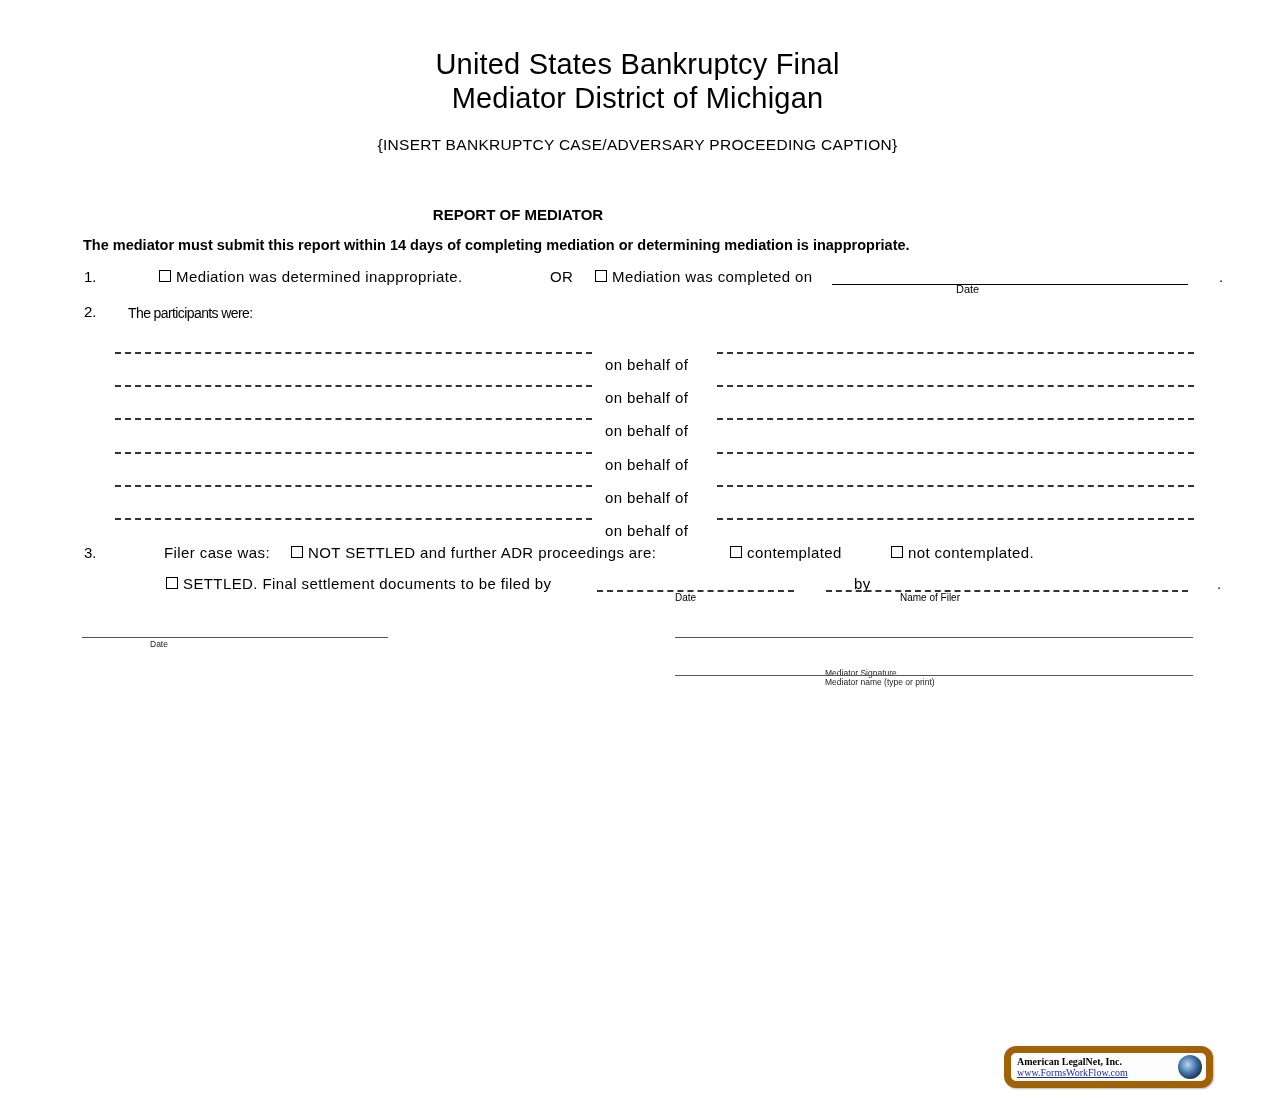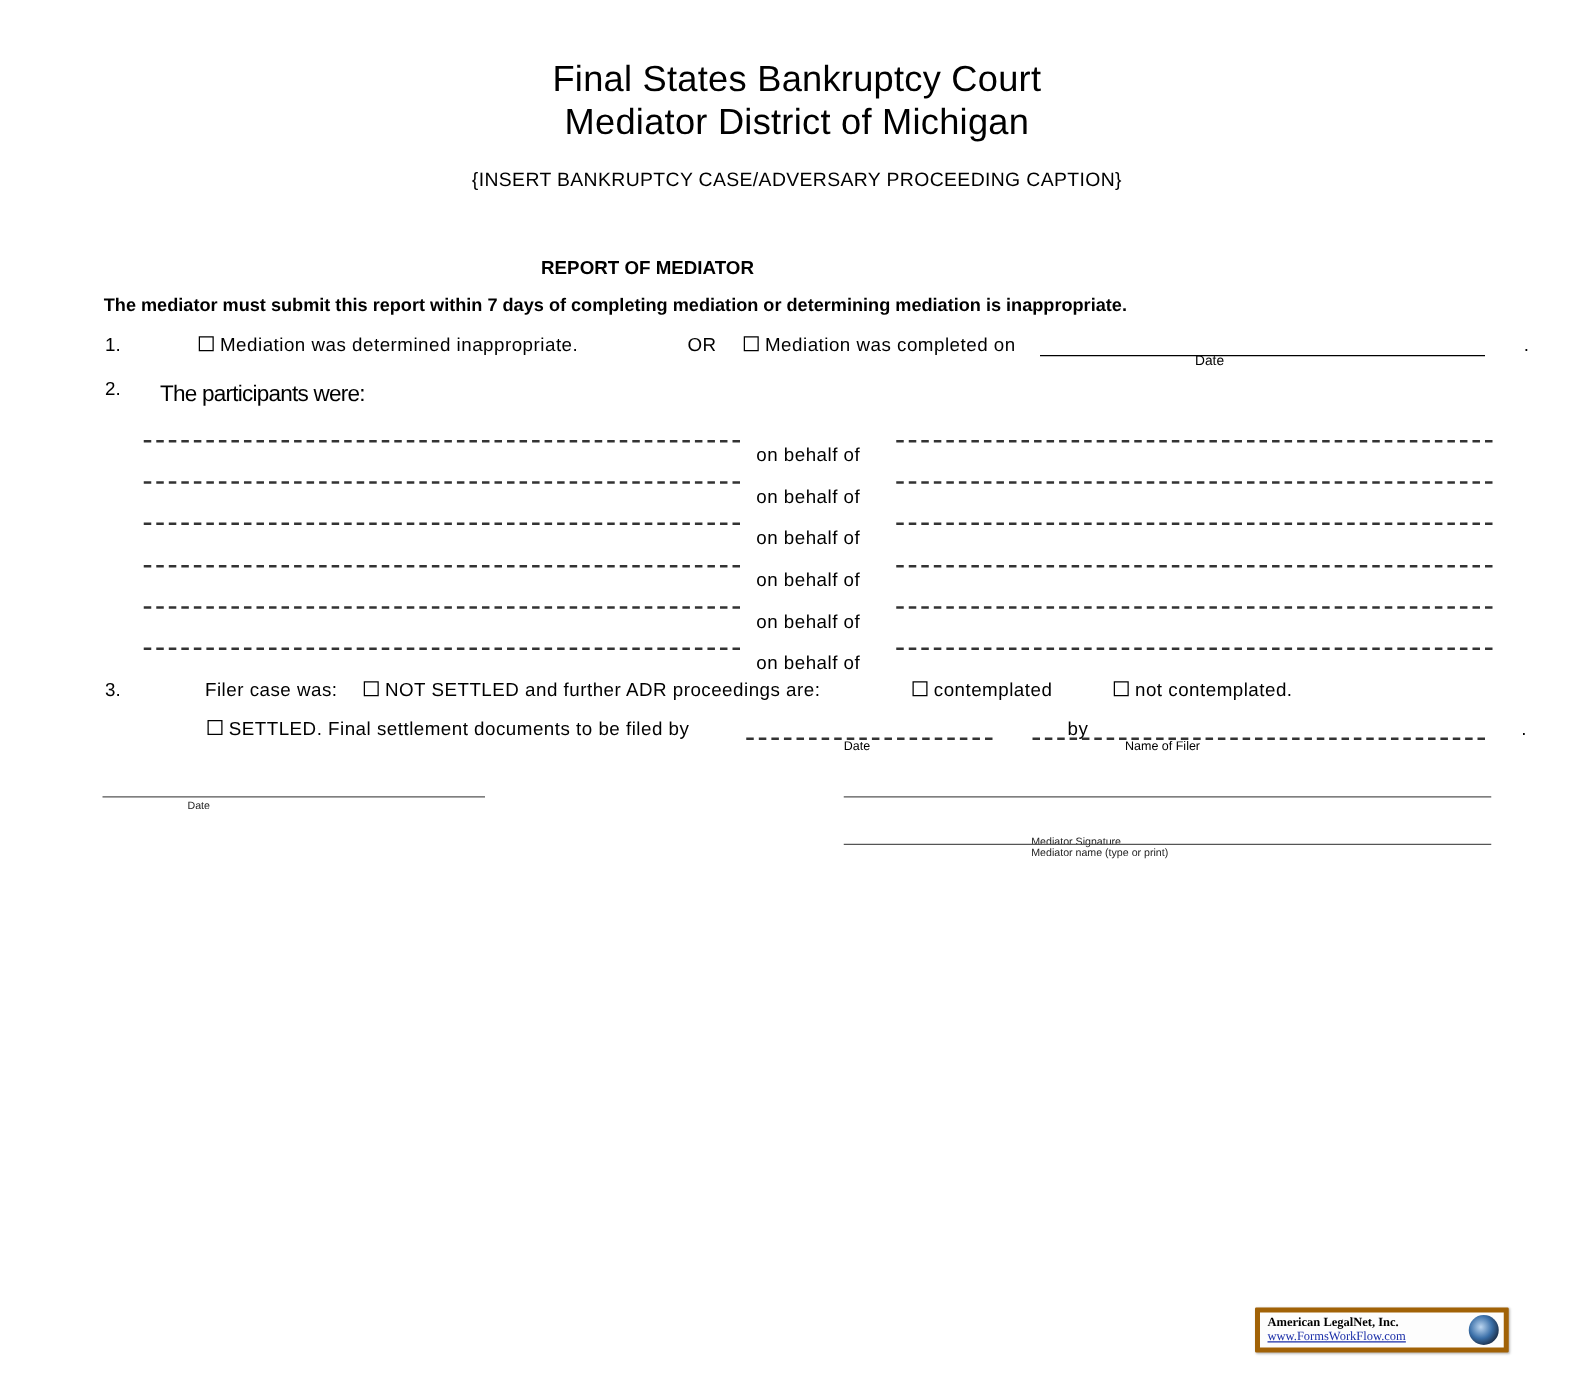--- a/index.html
+++ b/index.html
@@ -11,49 +11,49 @@
   .instr { font-size:14.5px; font-weight:bold; left:83px; }
   .body-text { font-size:15px; letter-spacing:0.4px;padding-left:29px; }
   .num { font-size:15px; }
   .cb { display:inline-block; width:10px; height:10px; border:1.2px solid #000; vertical-align:0px; margin-right:5px; background:#fff; cursor:pointer; }
   .line { position:absolute; border-bottom:1.3px solid #000; }
   .dashline { position:absolute; border-bottom:2px dashed #333; height:0; }
   .small { font-size:11px; }
   .tiny { font-size:8.5px; color:#222; }
   .behalf { font-size:15px; letter-spacing:0.4px;margin-top:19px; }
   .sigline { position:absolute; border-bottom:1px solid #555; height:0; }
-  .badge { position:absolute; left:1004px; top:1046px; width:195px; height:28px; border:4px solid #a16207; border-radius:1px; background:#fdfdfd; box-shadow:1px 1px 2px #bbb; }
+  .badge { position:absolute; left:1004px; top:1046px; width:195px; height:28px; border:7px solid #a16207; border-radius:12px; background:#fdfdfd; box-shadow:1px 1px 2px #bbb; }
   .badge .n1 { position:absolute; left:6px; top:3px; font-family:"Liberation Serif", serif; font-size:10px; font-weight:bold; }
   .badge .n2 { position:absolute; left:6px; top:14px; font-family:"Liberation Serif", serif; font-size:10px; color:#1a2ea8; text-decoration:underline; }
   .badge .globe { position:absolute; right:4px; top:2px; width:24px; height:24px; border-radius:50%; background:radial-gradient(circle at 40% 40%, #bcd6f0 0%, #3a6fa8 45%, #1c2f4a 75%, #111 100%); }
 </style>
 </head>
 <body>
 
-<div class="abs title" style="top:48px;">Final States Bankruptcy Court</div>
+<div class="abs title" style="top:48px;">United States Bankruptcy Final</div>
 <div class="abs title" style="top:82px;">Mediator District of Michigan</div>
 <div class="abs caption" style="top:136px;">{INSERT BANKRUPTCY CASE/ADVERSARY PROCEEDING CAPTION}</div>
 
 <div class="abs heading" style="top:206px;">REPORT OF MEDIATOR</div>
-<div class="abs instr" style="top:237px;">The mediator must submit this report within 7 days of completing mediation or determining mediation is inappropriate.</div>
+<div class="abs instr" style="top:237px;">The mediator must submit this report within 14 days of completing mediation or determining mediation is inappropriate.</div>
 
 <div class="abs num" style="left:84px; top:268px;">1.</div>
 <div class="abs body-text" style="left:130px; top:268px;">
   <span class="cb"></span><span>Mediation was determined inappropriate.</span>
 </div>
 <div class="abs body-text" style="left:521px; top:268px;">OR</div>
 <div class="abs body-text" style="left:566px; top:268px;">
   <span class="cb"></span><span>Mediation was completed on</span>
 </div>
 <div class="line" style="left:832px; top:268px; width:356px; height:16px;"></div>
 <div class="abs body-text" style="left:1190px; top:268px;">.</div>
 <div class="abs small" style="left:956px; top:283px;">Date</div>
 
 <div class="abs num" style="left:84px; top:303px;">2.</div>
-<div class="abs" style="left:128px; top:305px; font-size:18px; letter-spacing:-0.6px;">The participants were:</div>
+<div class="abs" style="left:128px; top:305px; font-size:14px; letter-spacing:-0.6px;">The participants were:</div>
 
 <div>
   <div>
     <div class="dashline" style="left:115px; top:352px; width:477px;"></div>
     <div class="abs behalf" style="left:605px; top:337px;">on behalf of</div>
     <div class="dashline" style="left:717px; top:352px; width:477px;"></div>
   </div>
   <div>
     <div class="dashline" style="left:115px; top:385px; width:477px;"></div>
     <div class="abs behalf" style="left:605px; top:370px;">on behalf of</div>

